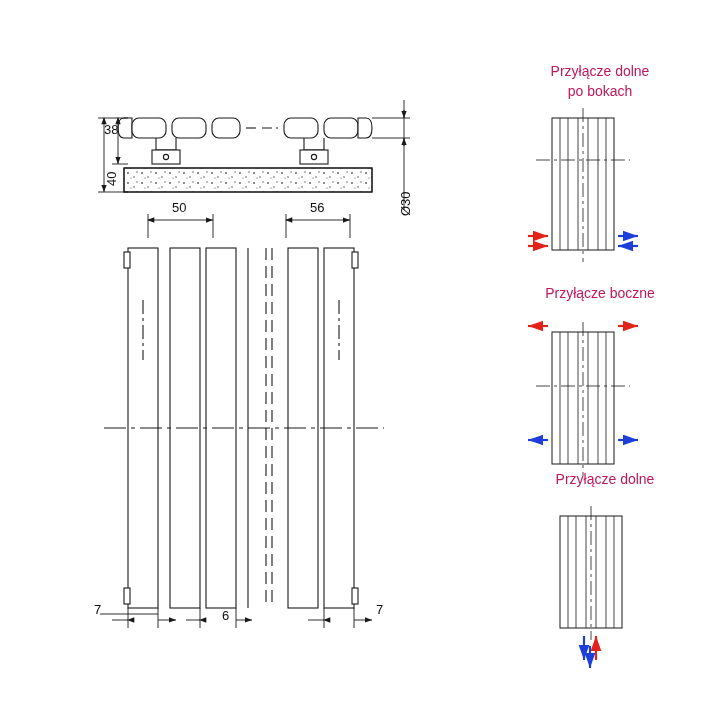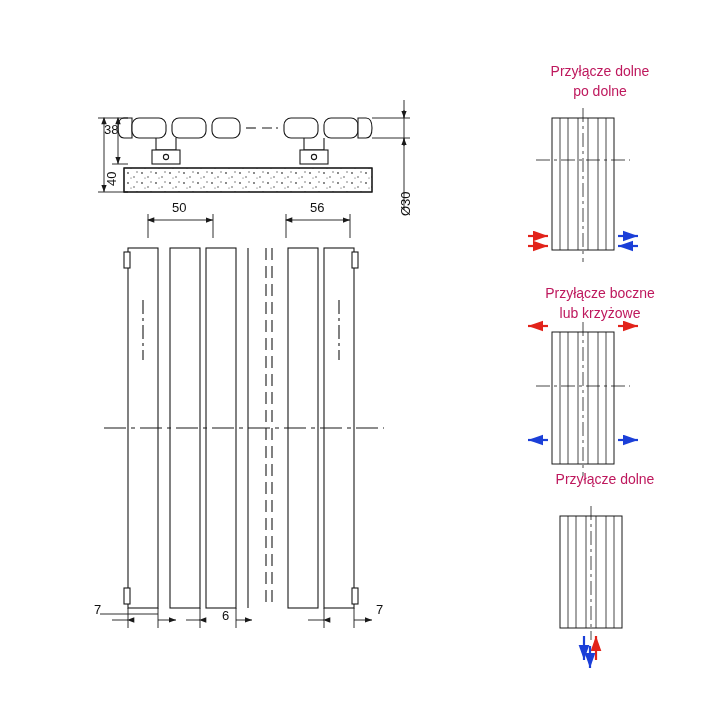--- a/index.html
+++ b/index.html
@@ -203,20 +203,19 @@
   <div class="lbl" style="left:104px;top:122px;">38</div>
   <div class="lbl rot" style="left:104px;top:186px;">40</div>
   <div class="lbl rot" style="left:398px;top:216px;">Ø30</div>
   <div class="lbl" style="left:172px;top:200px;">50</div>
   <div class="lbl" style="left:310px;top:200px;">56</div>
   <div class="lbl" style="left:94px;top:602px;">7</div>
   <div class="lbl" style="left:222px;top:608px;">6</div>
   <div class="lbl" style="left:376px;top:602px;">7</div>
 
   <div class="title" style="left:500px;top:62px;width:200px;">Przyłącze dolne</div>
-  <div class="title" style="left:500px;top:82px;width:200px;">po dolne</div>
+  <div class="title" style="left:500px;top:82px;width:200px;">po bokach</div>
 
   <div class="title" style="left:500px;top:284px;width:200px;">Przyłącze boczne</div>
-  <div class="title" style="left:500px;top:304px;width:200px;">lub krzyżowe</div>
 
   <div class="title" style="left:500px;top:470px;width:210px;">Przyłącze dolne</div>
 
 </div>
 
 </body></html>

